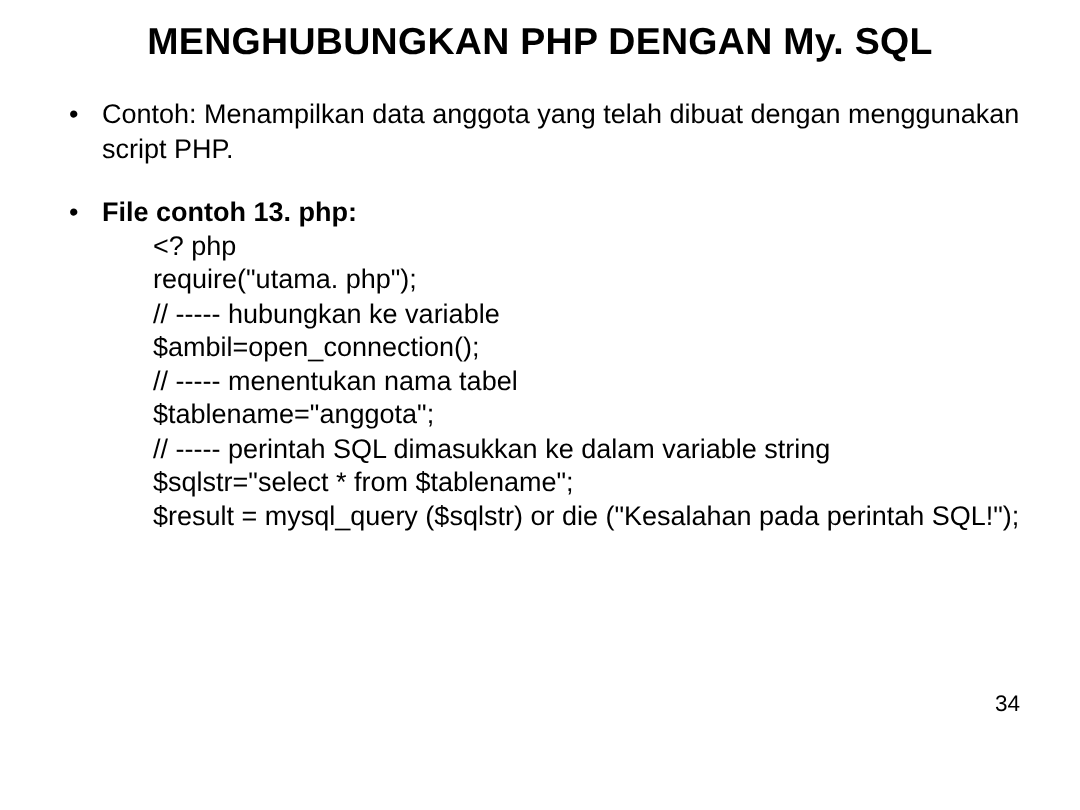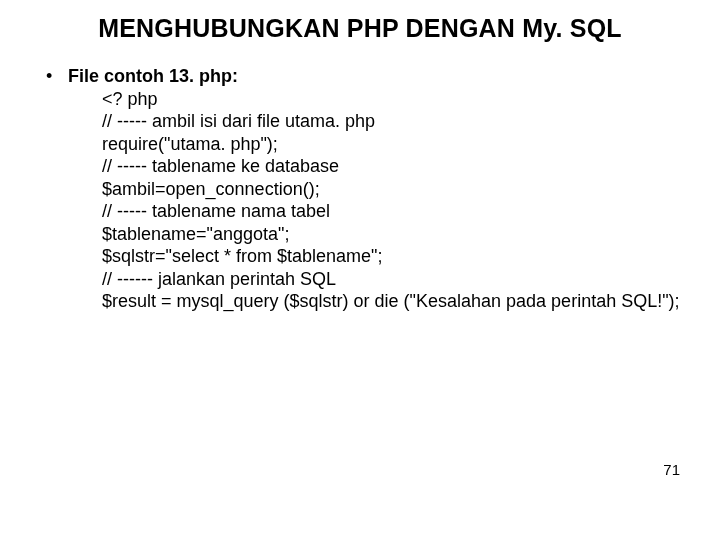--- a/index.html
+++ b/index.html
@@ -65,30 +65,32 @@
   }
 </style>
 </head>
 <body>
 
 <div class="slide">
   <h1 class="title">MENGHUBUNGKAN PHP DENGAN My. SQL</h1>
 
   <ul class="bullets">
     <li>
+      <span>Contoh: Menampilkan data anggota yang telah dibuat dengan menggunakan script PHP.</span>
+    </li>
+    <li>
       <span class="bold">File contoh 13. php:</span>
       <div class="code-block">
         <div>&lt;? php</div>
-        <div>// ----- ambil isi dari file utama. php</div>
         <div>require("utama. php");</div>
-        <div>// ----- tablename ke database</div>
+        <div>// ----- hubungkan ke variable</div>
         <div>$ambil=open_connection();</div>
-        <div>// ----- tablename nama tabel</div>
+        <div>// ----- menentukan nama tabel</div>
         <div>$tablename="anggota";</div>
+        <div>// ----- perintah SQL dimasukkan ke dalam variable string</div>
         <div>$sqlstr="select * from $tablename";</div>
-        <div>// ------ jalankan perintah SQL</div>
         <div>$result = mysql_query ($sqlstr) or die ("Kesalahan pada perintah SQL!");</div>
       </div>
     </li>
   </ul>
 
-  <div class="page-num">71</div>
+  <div class="page-num">34</div>
 </div>
 
 </body></html>

